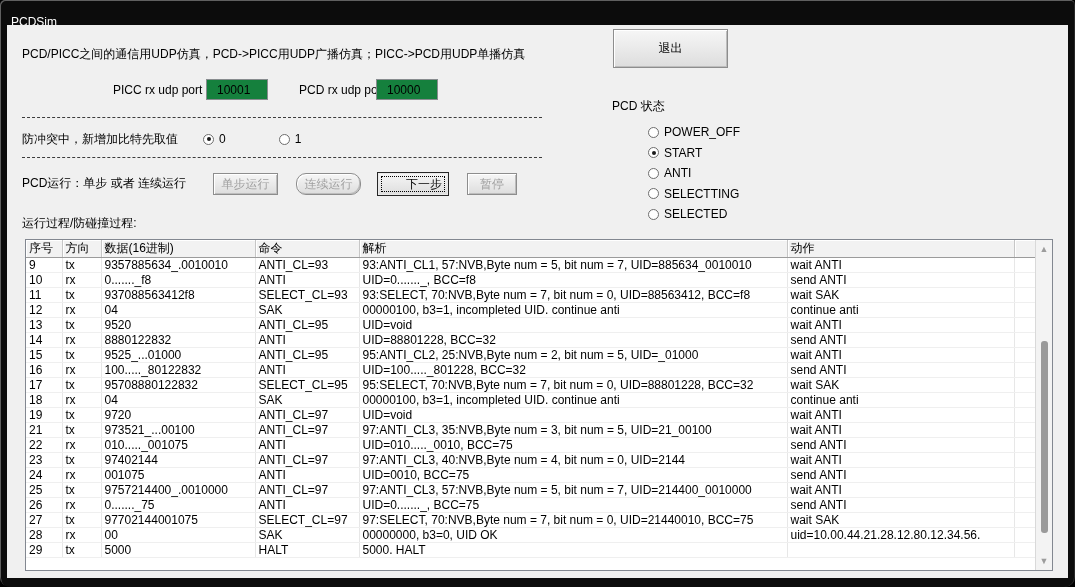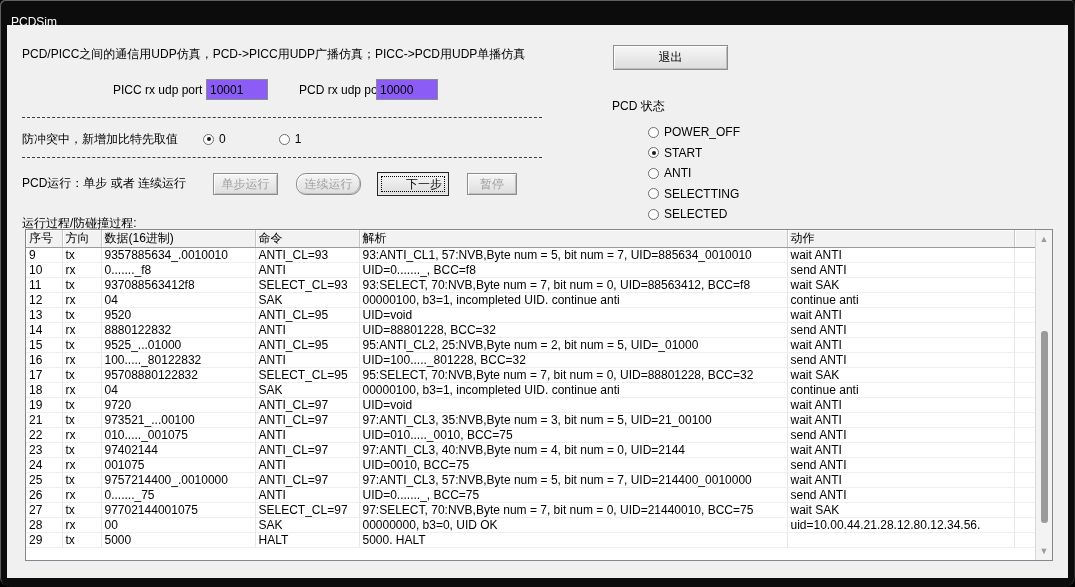--- a/index.html
+++ b/index.html
@@ -9,22 +9,22 @@
             border-radius:5px 5px 10px 10px;
             box-shadow:inset 1px 1px 0 rgba(255,255,255,.35), inset -1px 0 0 rgba(255,255,255,.12); }
   .titlebar { position:absolute; left:0; top:9px; right:0; height:38px; }
   .title-text { position:absolute; left:11px; top:6px; color:#fff; font-size:12px; }
   .client { position:absolute; left:7px; top:25px; right:7px; bottom:9px;
             background:#f0f0f0; }
   .abs { position:absolute; }
   .lbl { font-size:12px; color:#000; white-space:nowrap;text-align:center; }
 
   
-  .tbox { position:absolute; width:62px; height:21px; background:#8b5cf6;
-          border:1px solid #888c8f; font-size:12px; padding:2px 3px;
+  .tbox { position:absolute; width:62px; height:21px; background:#15803d;
+          border:1px solid #888c8f; font-size:12px; padding:2px 10px;
           font-family:"Liberation Sans",sans-serif; }
 
   
   .btn { position:absolute; font-size:12px; color:#000; text-align:center;
          background:linear-gradient(180deg,#f6f6f6 0%,#ebebeb 45%,#dddddd 100%);
          border:1px solid #8d8d8d;
          box-shadow:inset 1px 1px 0 #ffffff, inset -1px -1px 0 #bdbdbd;
          display:flex; align-items:center; justify-content:center; cursor:default; }
   .btn.disabled { color:#9f9f9f; }
   .btn.default { border:1px solid #262626; box-shadow:inset 0 0 0 1px #e9e9e9; }
@@ -41,21 +41,21 @@
            width:4px; height:4px; border-radius:50%; background:#1a1a1a; }
   .radio-label { font-size:12px; margin-left:5px; white-space:nowrap; }
 
   
   #anticol-list { display:flex; gap:53px; }
 
   
   #pcd-state-list .radio-row { height:20.5px; }
 
   
-  .grid-wrap { position:absolute; left:18px; top:204px; width:1028px; height:332px;
+  .grid-wrap { position:absolute; left:18px; top:214px; width:1028px; height:332px;
                background:#fff; border:1px solid #828790; }
   table { border-collapse:collapse; table-layout:fixed; width:1010px; }
   th { height:16px; font-size:12px; font-weight:normal; text-align:left;
        padding:0 3px; background:#f2f2f2; border-right:1px solid #c6c6c6;
        border-bottom:1px solid #9b9b9b;
        box-shadow:inset 1px 1px 0 #fff; white-space:nowrap; overflow:hidden; }
   td { height:15px; font-size:12px; padding:0 3px; white-space:nowrap;
        overflow:hidden; border-right:1px solid #e7e7e7; border-bottom:1px solid #efefef;
        color:#000; }
   
@@ -78,21 +78,21 @@
 
   <div class="client">
 
     <div class="abs lbl" style="left:15px; top:21px;">PCD/PICC之间的通信用UDP仿真，PCD-&gt;PICC用UDP广播仿真；PICC-&gt;PCD用UDP单播仿真</div>
 
     <div class="abs lbl" style="left:106px; top:58px;">PICC rx udp port</div>
     <input class="tbox" style="left: 199px; top: 54px;" value="10001">
     <div class="abs lbl" style="left:292px; top:58px;">PCD rx udp port</div>
     <input class="tbox" style="left: 369px; top: 54px;" value="10000">
 
-    <div class="btn" style="left:606px; top:20px; width:115px; height:25px;">退出</div>
+    <div class="btn" style="left:606px; top:4px; width:115px; height:39px;">退出</div>
 
     <div class="dash" style="left:15px; top:92px;"></div>
 
     <div class="abs lbl" style="left:15px; top:106px;">防冲突中，新增加比特先取值</div>
     <div class="abs" id="anticol-list" style="left:196px; top:107px;">
         <div class="radio-row">
           <span class="radio checked"></span>
           <span class="radio-label">0</span>
         </div>
         <div class="radio-row">

